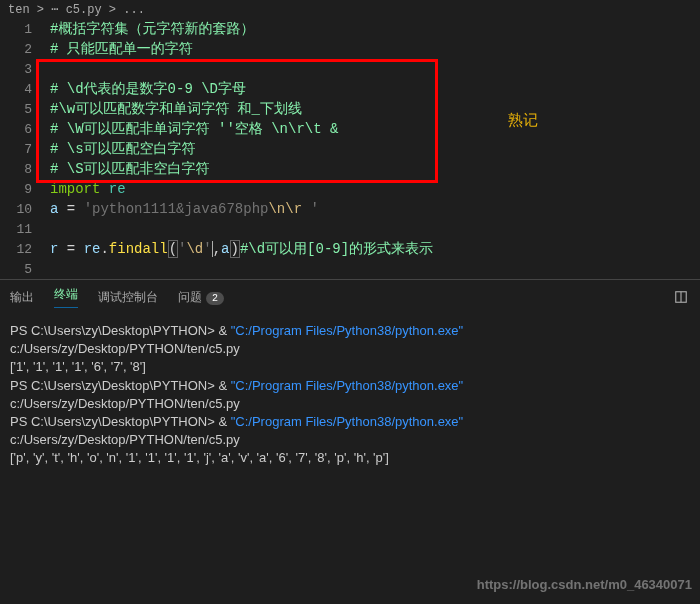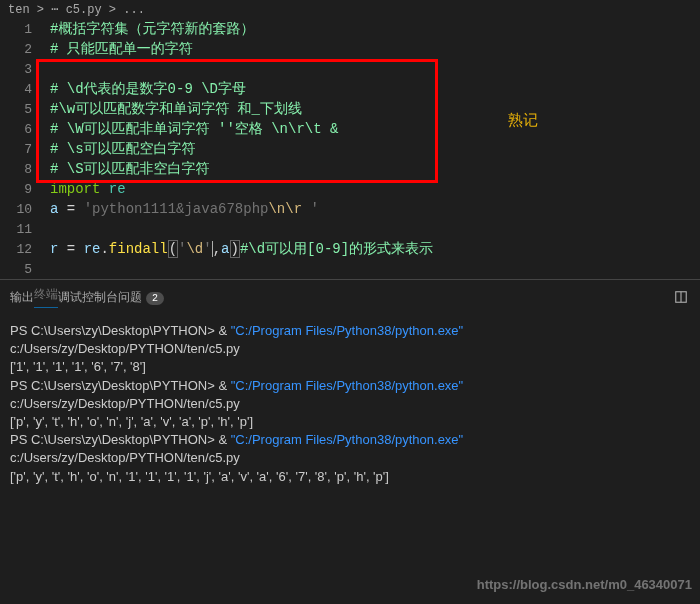--- a/index.html
+++ b/index.html
@@ -15,23 +15,23 @@
     .fn { color: #fde047; }
     .str { color: #737373; }
     .esc { color: #d7ba7d; }
     .pl { color: #d4d4d4; }
     .mod { color: #4ec9b0; }
     .redbox { position: absolute; border: 3px solid #ff0000; left: 36px; top: 40px; width: 402px; height: 124px; pointer-events: none; }
     .annot { position: absolute; color: #eab308; font-size: 15px; left: 508px; top: 92px; font-family: "Microsoft YaHei", sans-serif; }
     .cursor { border-right: 1px solid #aeafad; }
     .brmatch { border: 1px solid #646464; }
     .panel { border-top: 1px solid #454545; }
-    .tabs { display: flex; align-items: center; padding: 6px 10px; font-size: 12px; }
+    .tabs { display: flex; align-items: center; gap: 20px; padding: 6px 10px; font-size: 12px; }
     .tab { color: #aaa; cursor: pointer; }
-    .tab.active { color: #737373; border-bottom: 1px solid #0e639c; padding-bottom: 4px; }
+    .tab.active { color: #86efac; border-bottom: 1px solid #0e639c; padding-bottom: 4px; }
     .badge { background: #4d4d4d; color: #fff; border-radius: 8px; padding: 1px 6px; font-size: 10px; margin-left: 4px; }
     .panel-icons { margin-left: auto; display: flex; gap: 8px; }
     .picon { width: 18px; height: 18px; display: flex; align-items: center; justify-content: center; color: #aaa; cursor: pointer; }
     .term { padding: 8px 10px; font-size: 13px; line-height: 1.4; font-family: Liberation Sans, sans-serif; }
     .tline { white-space: pre-wrap; color: #cccccc; }
     .tpath { color: #3794ff; }
     .watermark { position: absolute; bottom: 12px; right: 8px; color: rgba(200,200,200,0.5); font-size: 13px; font-family: Arial, sans-serif; font-weight: bold; }
   </style>
 </head>
 <body>
@@ -110,19 +110,18 @@
             <rect x="2" y="2" width="12" height="12" fill="none" stroke="#aaa" stroke-width="1.3"></rect>
             <line x1="8" y1="2" x2="8" y2="14" stroke="#aaa" stroke-width="1.3"></line>
           </svg>
       </span>
     </div>
   </div>
   <div class="term" id="term">
       <div class="tline"><span>PS C:\Users\zy\Desktop\PYTHON&gt; &amp; </span><span class="tpath">"C:/Program Files/Python38/python.exe"</span><span> c:/Users/zy/Desktop/PYTHON/ten/c5.py</span></div>
       <div class="tline">['1', '1', '1', '1', '6', '7', '8']</div>
       <div class="tline"><span>PS C:\Users\zy\Desktop\PYTHON&gt; &amp; </span><span class="tpath">"C:/Program Files/Python38/python.exe"</span><span> c:/Users/zy/Desktop/PYTHON/ten/c5.py</span></div>
-      <div class="tline">['p', 'y', 't', 'h', 'o', 'n', 'j', 'a', 'v', 'a', 'p', 'h', 'p']</div>
       <div class="tline"><span>PS C:\Users\zy\Desktop\PYTHON&gt; &amp; </span><span class="tpath">"C:/Program Files/Python38/python.exe"</span><span> c:/Users/zy/Desktop/PYTHON/ten/c5.py</span></div>
       <div class="tline">['p', 'y', 't', 'h', 'o', 'n', '1', '1', '1', '1', 'j', 'a', 'v', 'a', '6', '7', '8', 'p', 'h', 'p']</div>
     </div>
 </div>
 
 <div class="watermark">https://blog.csdn.net/m0_46340071</div>
 
 </body></html>

